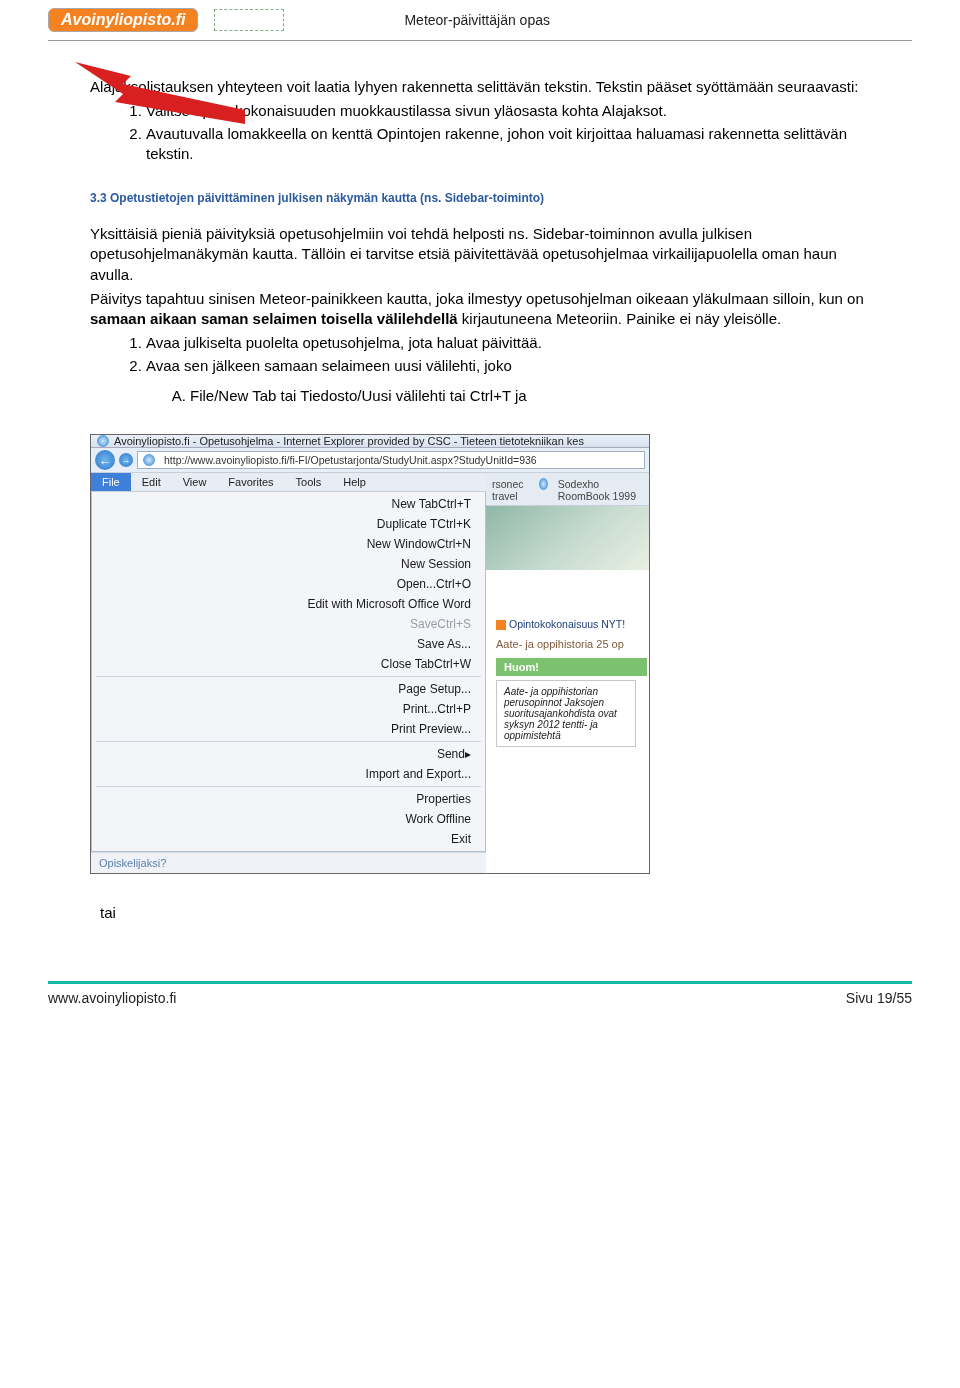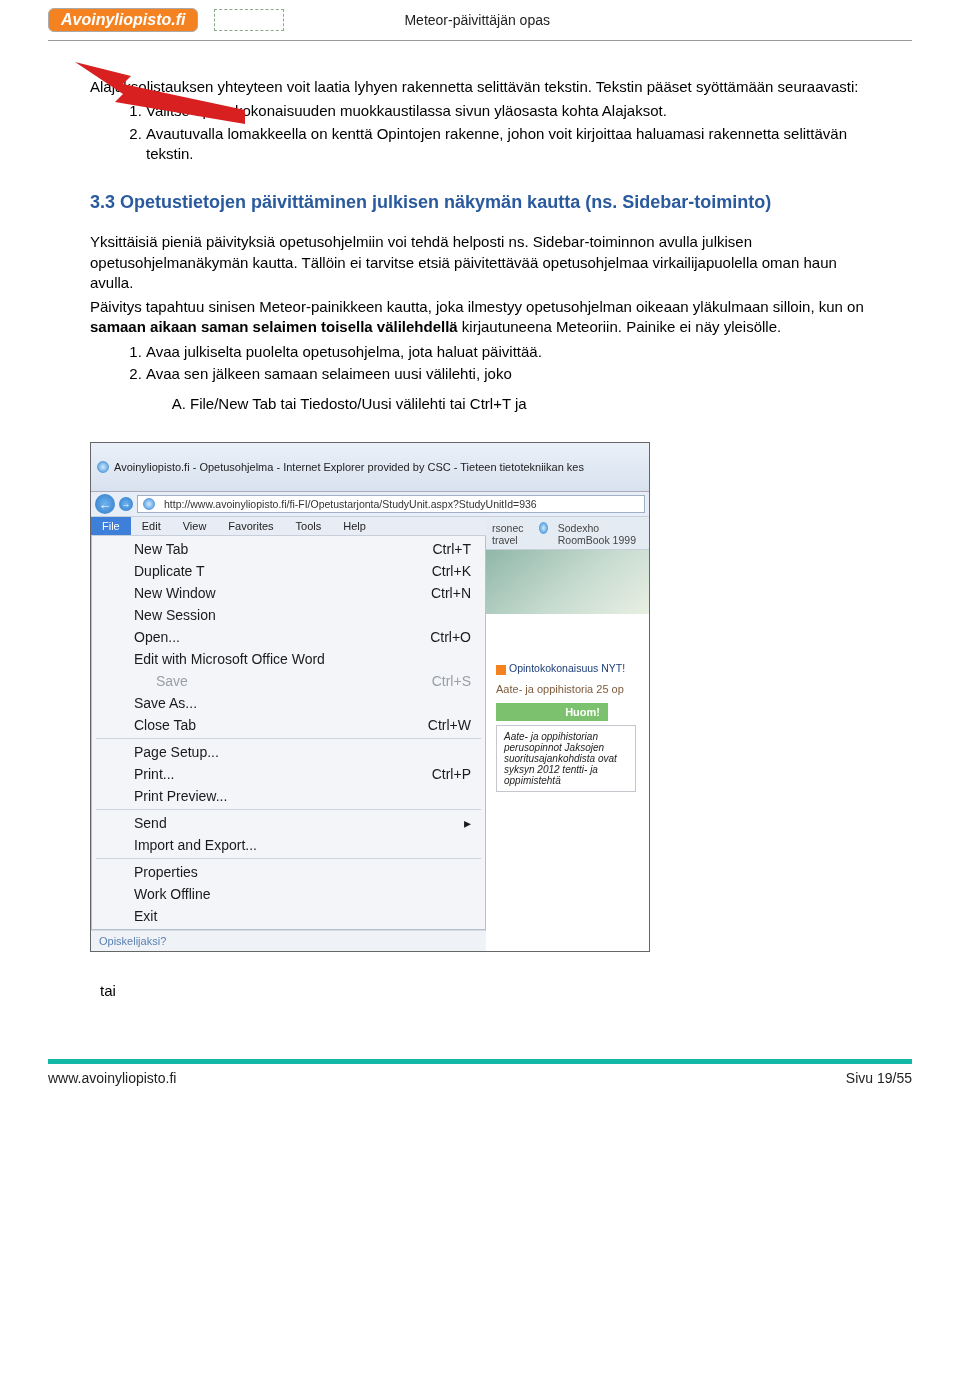--- a/index.html
+++ b/index.html
@@ -57,38 +57,38 @@
     margin: 4px 0 10px 0;
   }
   ol.numbered li { margin-bottom: 2px; }
   ol.lettered {
     list-style: upper-alpha;
     padding-left: 100px;
     margin-top: 8px;
   }
   h2.section-heading {
     color: #2a5a9e;
-    font-size: 18px;
+    font-size: 12px;
     font-weight: bold;
     margin: 26px 0 18px 0;
   }
   .para { margin-bottom: 16px; }
   .bold { font-weight: bold; }
   .screenshot {
     margin: 28px 0 0 90px;
     width: 560px;
     border: 1px solid #666;
     background: #e6eef5;
     font-size: 11px;
     color: #222;
   }
   .ss-titlebar {
     display: flex;
     align-items: center;
-    padding: 18px 6px;
+    padding: 0 6px;
     background: linear-gradient(#eaf0f8, #d8e2ef);
     border-bottom: 1px solid #aab;
   }
   .ie-icon {
     width: 12px; height: 12px;
     display: inline-block;
     border: 1px solid #58a0dc;
     border-radius: 50%;
     margin-right: 5px;
     background: radial-gradient(#cdeaff, #4a90d9);
@@ -140,23 +140,23 @@
     color: #fff;
   }
   .dropdown {
     background: #f3f5f9;
     border: 1px solid #b7c0cd;
     border-top: none;
     padding: 2px 0;
   }
   .dd-item {
     display: flex;
-    justify-content: space-between;
+    justify-content: flex-end;
     padding: 3px 14px 3px 22px;
-    font-size: 14px;
+    font-size: 12px;
     color: #1a1a1a;
     margin-left: 20px;
   }
   .dd-item.disabled { color: #9a9fa7; padding-left: 44px; }
   .dd-sep {
     border-top: 1px solid #cfd5de;
     margin: 2px 4px;
   }
   .ss-right {
     flex: 1;
@@ -194,22 +194,21 @@
     font-size: 11px;
     margin: 8px 0 8px 0;
   }
   .huom {
     background: #7cc26e;
     color: #fff;
     font-weight: bold;
     padding: 3px 8px;
     font-size: 11px;
     margin-bottom: 4px;
-    width: 112px;
-    text-align: right;
+    width: 151px;
   }
   .huom-box {
     border: 1px solid #c4c8ce;
     background: #fff;
     padding: 5px 7px;
     font-size: 10px;
     width: 140px;
     font-style: italic;
   }
   .opisk {
@@ -226,21 +225,21 @@
   .tai {
     margin: 30px 8px 0 100px;
     font-size: 15px;
   }
   .footer {
     display: flex;
     justify-content: space-between;
     padding: 6px 90px 0 48px;
     font-size: 14px;
     color: #222;
-    border-top: 5px solid #14b8a6;
+    border-top: 3px solid #14b8a6;
     margin: 60px 48px 0 48px;
     padding-left: 0; padding-right: 0;
   }
 </style>
 </head>
 <body>
 
 <div class="page">
 
   <div class="header">

